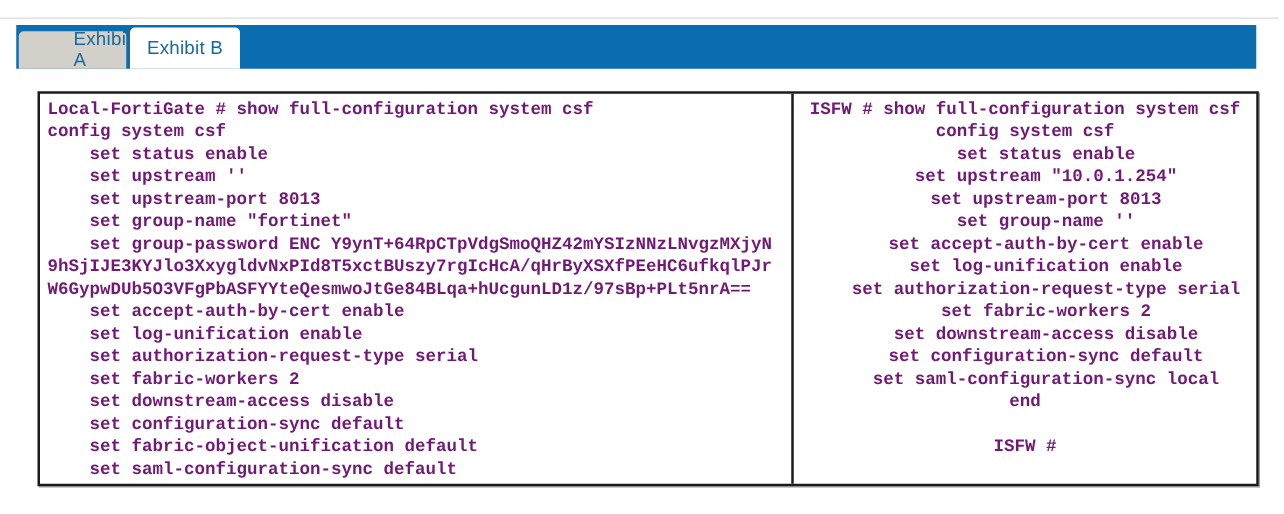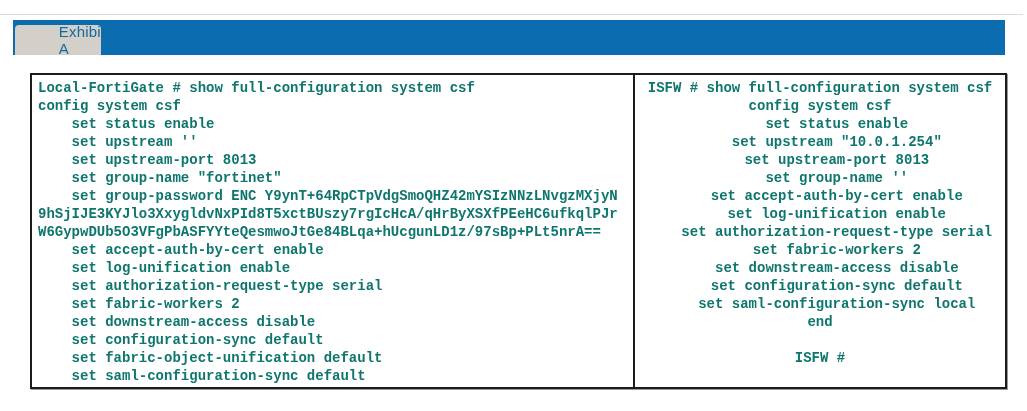--- a/index.html
+++ b/index.html
@@ -61,33 +61,34 @@
     border-right: 2px solid #1b1b1b;
   }
   .pane.right { flex: 1 1 auto; text-align: center; }
   .pane pre {
     margin: 0;
     padding: 4px 6px;
     font-family: "Liberation Mono", "DejaVu Sans Mono", monospace;
     font-size: 14px;
     font-weight: 600;
     line-height: 18px;
-    color: #0f766e;
+    color: #701a75;
     white-space: pre;
   }
 </style>
 </head>
 <body>
 
 <div class="stage">
 
   <div class="top-divider"></div>
 
   <div class="tab-strip">
     <div class="tab inactive">Exhibit A</div>
+    <div class="tab active">Exhibit B</div>
   </div>
 
   <div class="content-box">
     <div class="pane left">
       <pre>Local-FortiGate # show full-configuration system csf
 config system csf
     set status enable
     set upstream ''
     set upstream-port 8013
     set group-name "fortinet"

